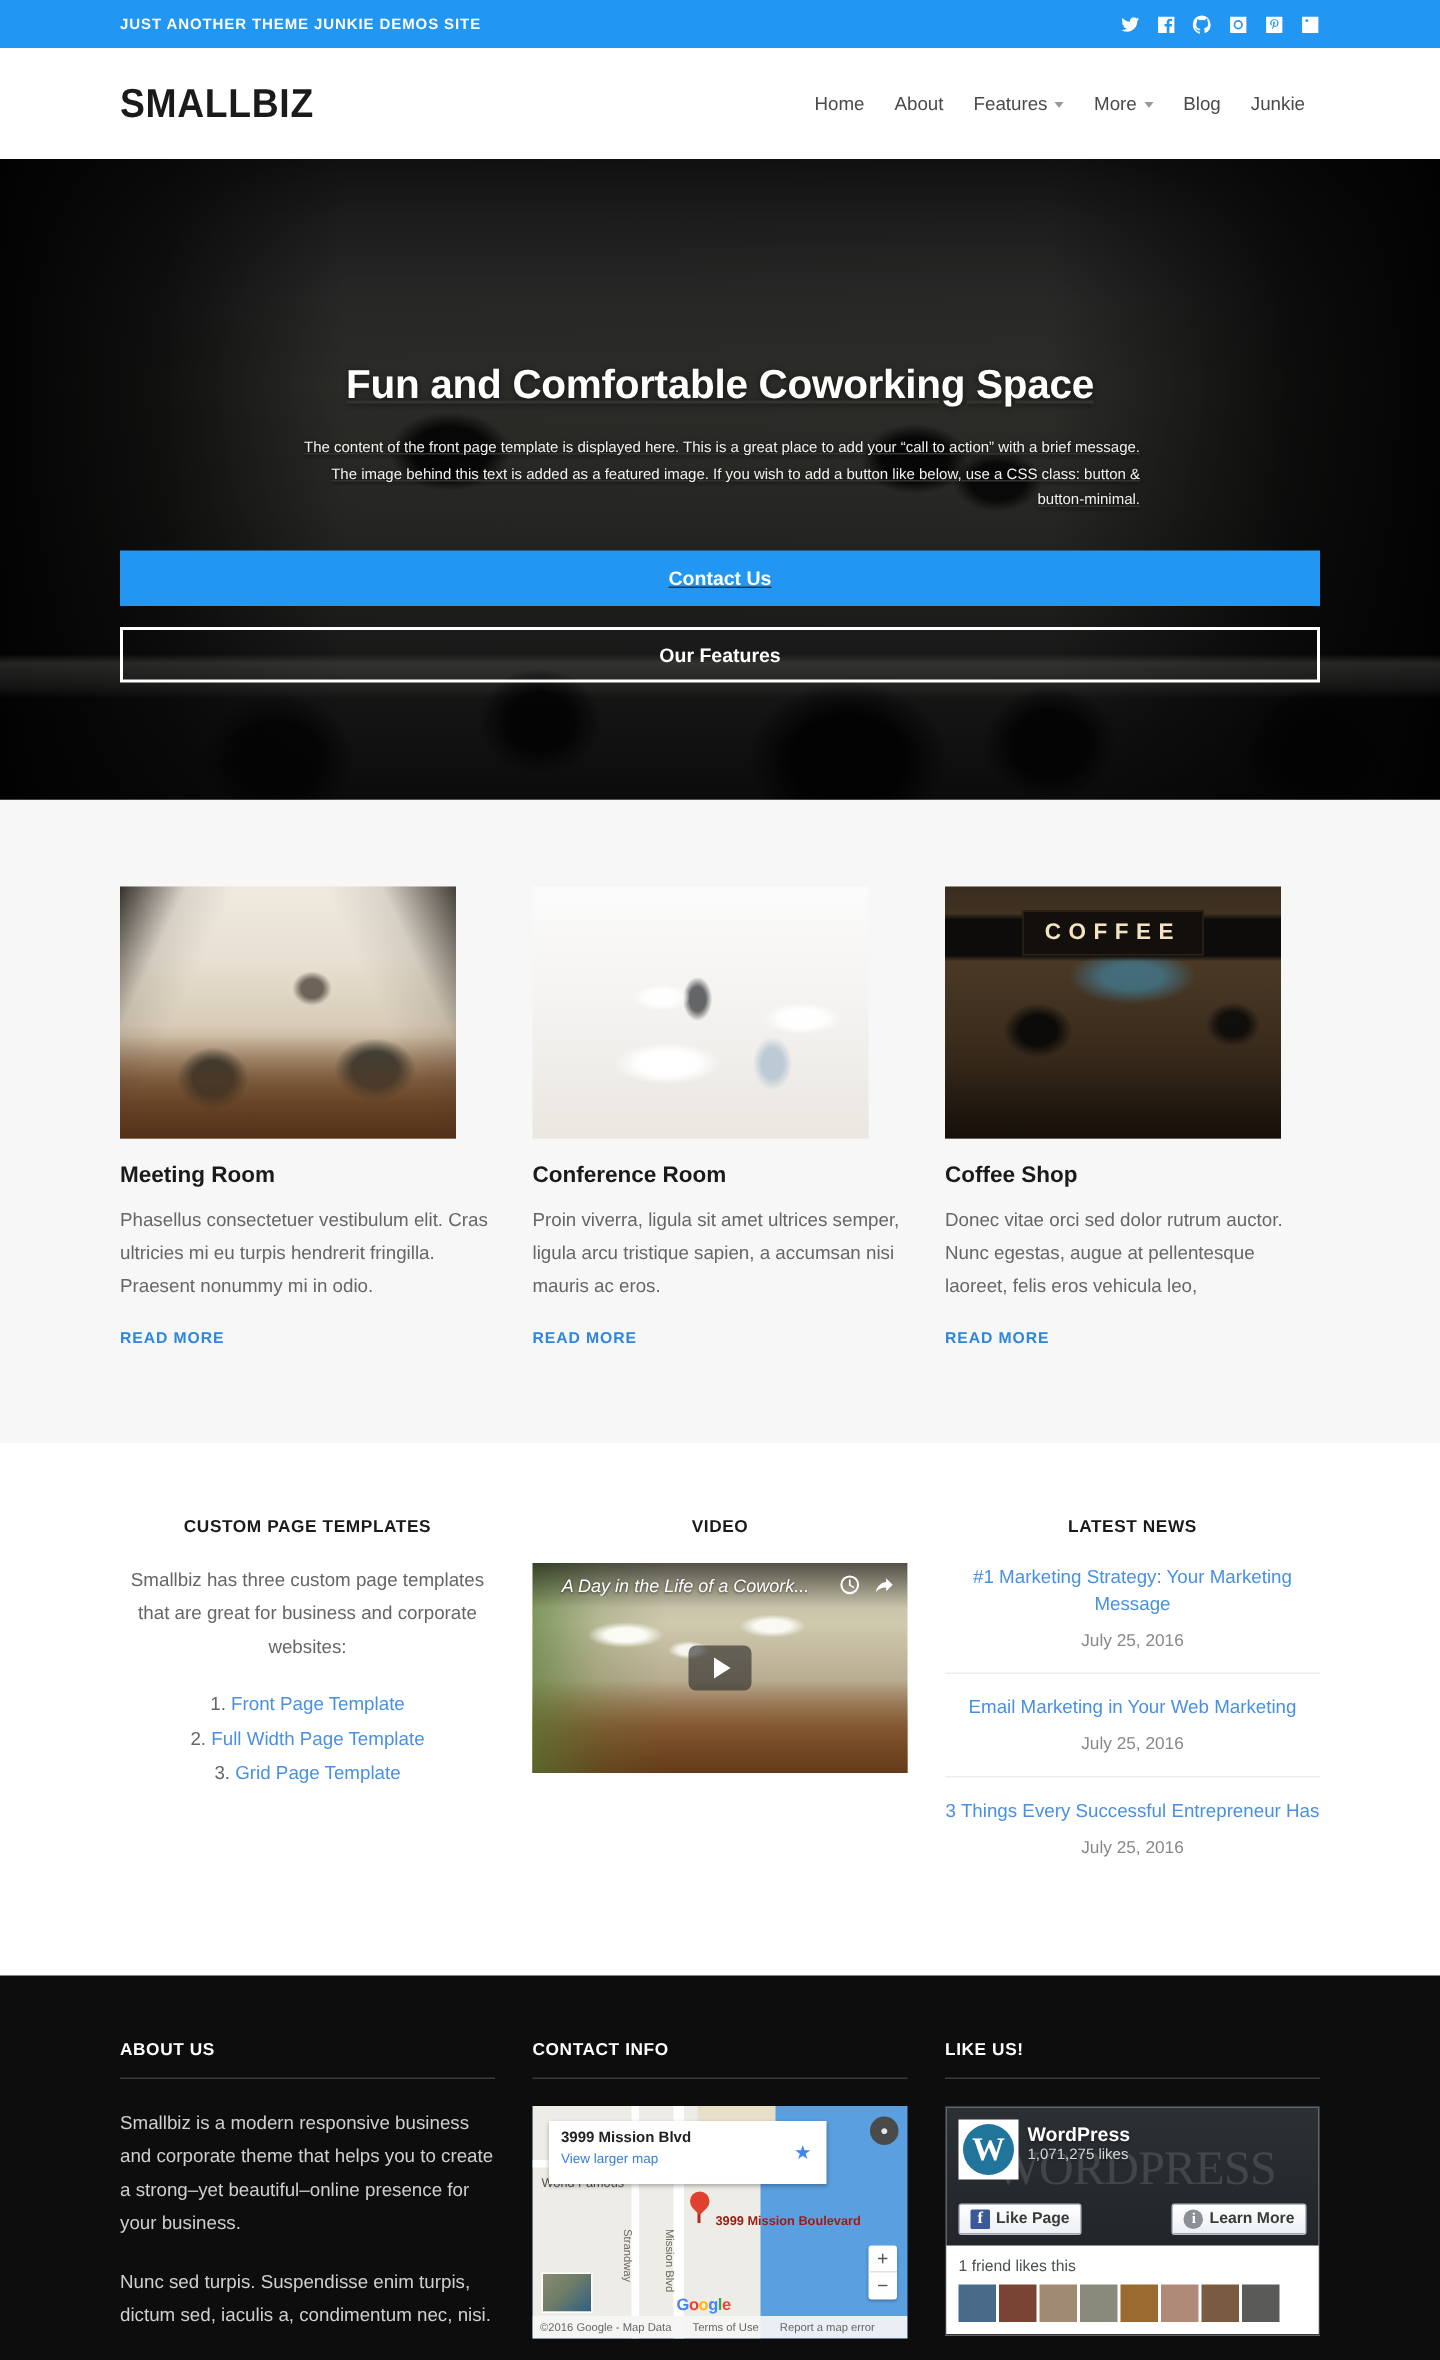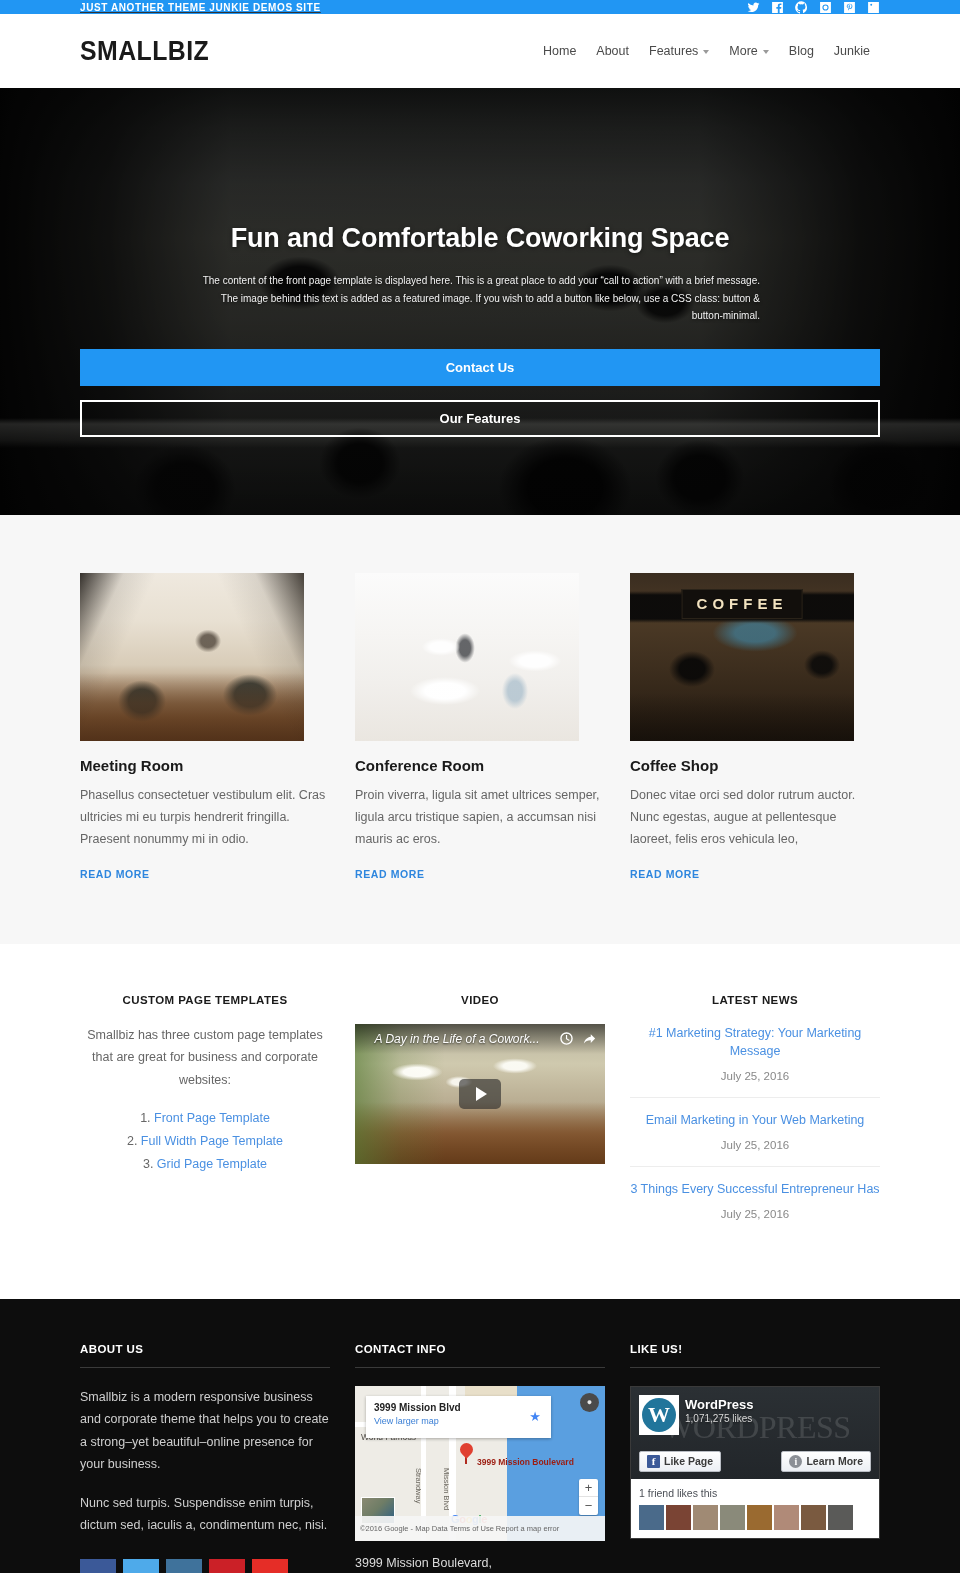--- a/index.html
+++ b/index.html
@@ -9,24 +9,23 @@
     font-family: "Liberation Sans", sans-serif;
     color: #333333;
     -webkit-font-smoothing: antialiased;
   }
   .page { width: 960px; position: relative; overflow: hidden; }
   .wrap { width: 800px; margin: 0 auto; }
 
   
   .topbar {
     background: #2196f3;
-    height: 14px;
+    height: 32px;
     display: flex;
     align-items: center;
-    text-decoration: underline;
   }
   .topbar .wrap { display: flex; align-items: center; justify-content: space-between; }
   .topbar-text {
     color: #ffffff;
     font-size: 10px;
     font-weight: bold;
     letter-spacing: 0.6px;
     text-transform: uppercase;
   }
   .topbar-social { display: flex; align-items: center; gap: 11px; }
@@ -76,20 +75,21 @@
     border-top: 4px solid #9a9a9a;
     position: relative; top: 1px;
   }
 
   
   .hero {
     height: 427px;
     position: relative;
     overflow: hidden;
     background: #2a2c2b;
+    text-decoration: underline;
   }
   .hero-bg { position: absolute; inset: 0; }
   .hero-photo {
     position: absolute; inset: 0;
     background:
       
       radial-gradient(ellipse 70px 60px at 185px 400px, rgba(8,8,8,.95) 40%, rgba(8,8,8,0) 72%),
       radial-gradient(ellipse 55px 48px at 360px 375px, rgba(6,6,6,.9) 40%, rgba(6,6,6,0) 74%),
       radial-gradient(ellipse 90px 70px at 565px 400px, rgba(5,5,5,.96) 42%, rgba(5,5,5,0) 74%),
       radial-gradient(ellipse 60px 52px at 700px 390px, rgba(6,6,6,.9) 42%, rgba(6,6,6,0) 74%),
@@ -442,23 +442,23 @@
   }
   .map-google {
     position: absolute; left: 96px; bottom: 16px;
     font-size: 11px; font-weight: bold; letter-spacing: -0.3px;
   }
   .map-google span:nth-child(1){color:#4285f4} .map-google span:nth-child(2){color:#ea4335}
   .map-google span:nth-child(3){color:#fbbc05} .map-google span:nth-child(4){color:#4285f4}
   .map-google span:nth-child(5){color:#34a853} .map-google span:nth-child(6){color:#ea4335}
   .map-credit {
     position: absolute; left: 0; right: 0; bottom: 0;
-    height: 25px;
+    height: 15px;
     background: rgba(245,245,245,.92);
-    display: flex; align-items: center; gap: 2px;
+    display: flex; align-items: center; gap: 14px;
     padding: 0 5px;
     font-size: 7.5px; color: #666666;
   }
   .map-addr {
     font-size: 12.5px; line-height: 1.65; color: #dcdcdc; margin-top: 12px;
   }
 
   
   .fbw { width: 250px; background: #ffffff; border: 1px solid #3a3a3a; }
   .fbw-cover {

